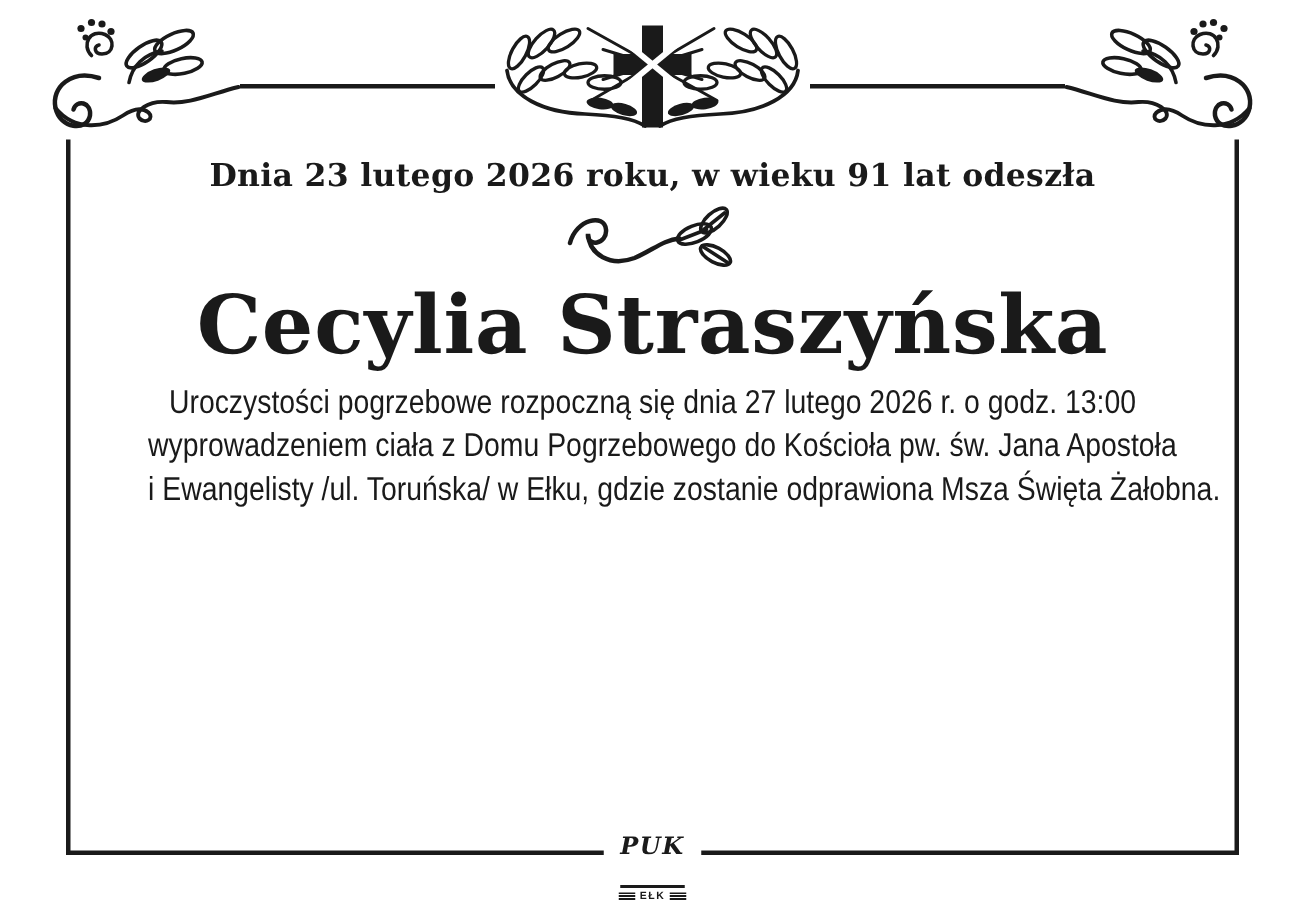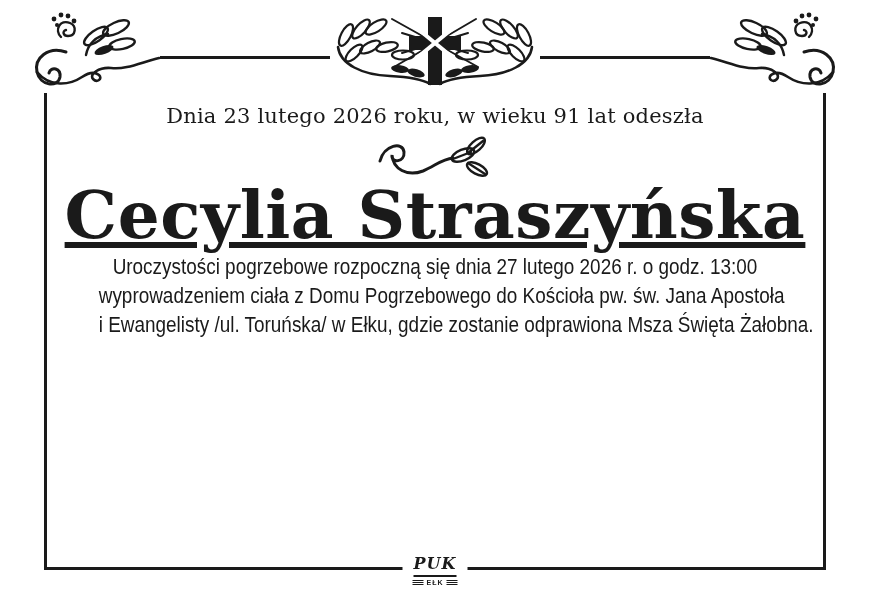--- a/index.html
+++ b/index.html
@@ -35,34 +35,33 @@
   }
 
   
   .content{
     position:absolute;left:44px;right:44px;top:93px;
     text-align:center;
   }
   .date-line{
     margin-top:11px;
     font-family:"DejaVu Serif", serif;
-    font-weight:normal;
+    font-weight:bold;
     font-size:21px;
     letter-spacing:.2px;
   }
   .divider{margin-top:5px;height:52px;}
   .divider svg{width:120px;height:52px;}
   .name{
     margin-top:1px;
     font-family:"DejaVu Serif", serif;
     font-weight:bold;
-    font-size:66px;
+    font-size:54px;
     line-height:58px;
     letter-spacing:.5px;
-    text-decoration:underline;
   }
   .para{line-height:29px;}
   .para .tline{
     white-space:nowrap;
     font-size:22px;
     transform:scaleX(0.86);
     transform-origin:center;
   }
   .p1{margin-top:43px;}
   .p2{margin-top:8px;}
@@ -75,21 +74,21 @@
     padding:0 10px;
     text-align:center;
     line-height:1;
   }
   .logo-main{
     display:inline-block;
     font-family:"DejaVu Serif", serif;
     font-weight:bold;font-style:italic;
     font-size:16px;letter-spacing:1px;
     border-bottom:2px solid #1a1a1a;
-    padding-bottom:3px;
+    padding-bottom:18px;
   }
   .logo-sub-row{
     display:flex;align-items:center;justify-content:center;
     gap:3px;margin-top:2px;
   }
   .logo-bar{
     width:11px;height:5px;
     background:repeating-linear-gradient(#1a1a1a 0 1px, transparent 1px 2px);
   }
   .logo-sub{

